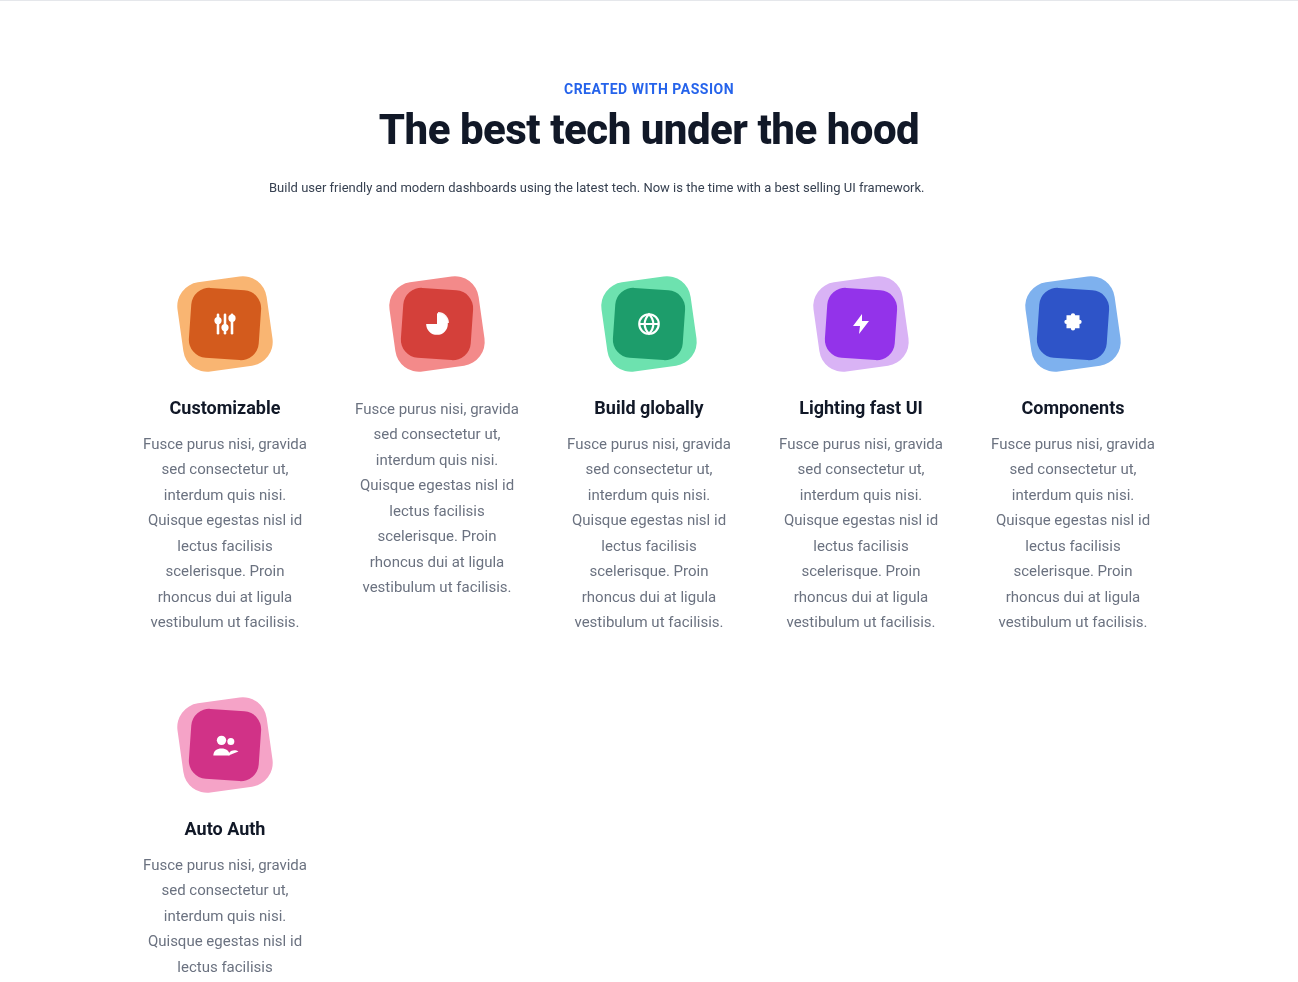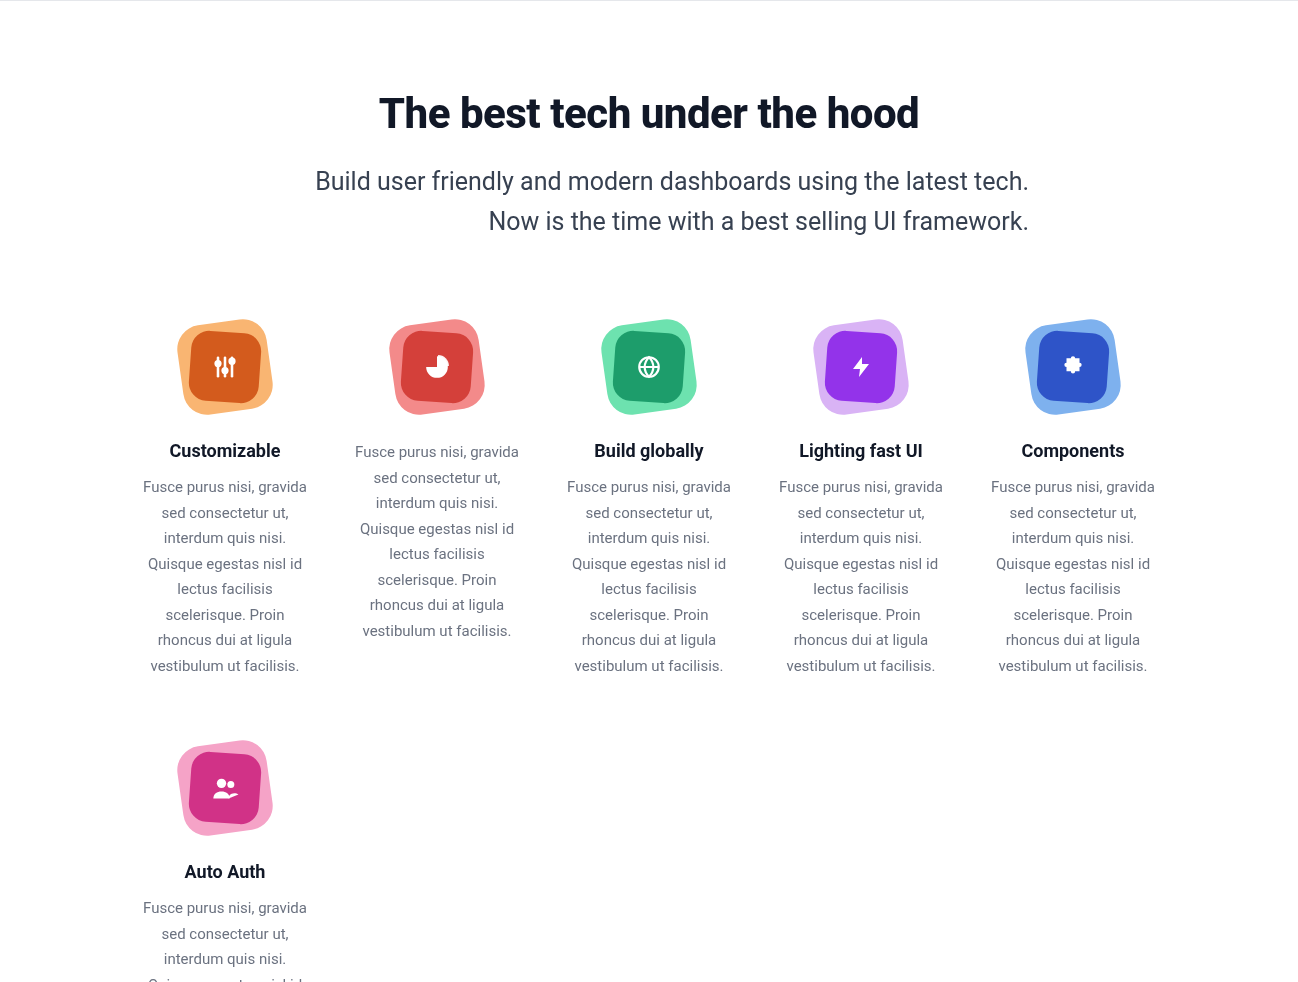--- a/index.html
+++ b/index.html
@@ -27,22 +27,22 @@
   .headline {
     text-align: center;
     font-size: 42px;
     font-weight: 800;
     color: #111827;
     margin-bottom: 24px;
     letter-spacing: -0.5px;
     margin-top: 8px;
   }
   .subheadline {
-    text-align: right;
-    font-size: 25px;
+    text-align: left;
+    font-size: 13px;
     color: #374151;
     max-width: 760px;
     margin: 0 auto 80px;
     line-height: 1.6;
   }
   .grid {
     display: grid;
     grid-template-columns: repeat(5, 1fr);
     gap: 64px 40px;
   }
@@ -82,20 +82,21 @@
     color: #6b7280;
     line-height: 1.7;
     max-width: 360px;
     margin: 0 auto;
   }
 </style>
 </head>
 <body>
 
 <div class="page">
+  <p class="eyebrow">CREATED WITH PASSION</p>
   <h1 class="headline">The best tech under the hood</h1>
   <p class="subheadline">Build user friendly and modern dashboards using the latest tech. Now is the time with a best selling UI framework.</p>
 
   <div class="grid">
 
     <div class="feature">
       <div class="icon-wrap">
         <div class="blob" style="background:#f9b572"></div>
         <div class="icon-box" style="background:#d35b1d">
           <svg width="28" height="28" viewBox="0 0 24 24" fill="none" stroke="#fff" stroke-width="2.2" stroke-linecap="round">

